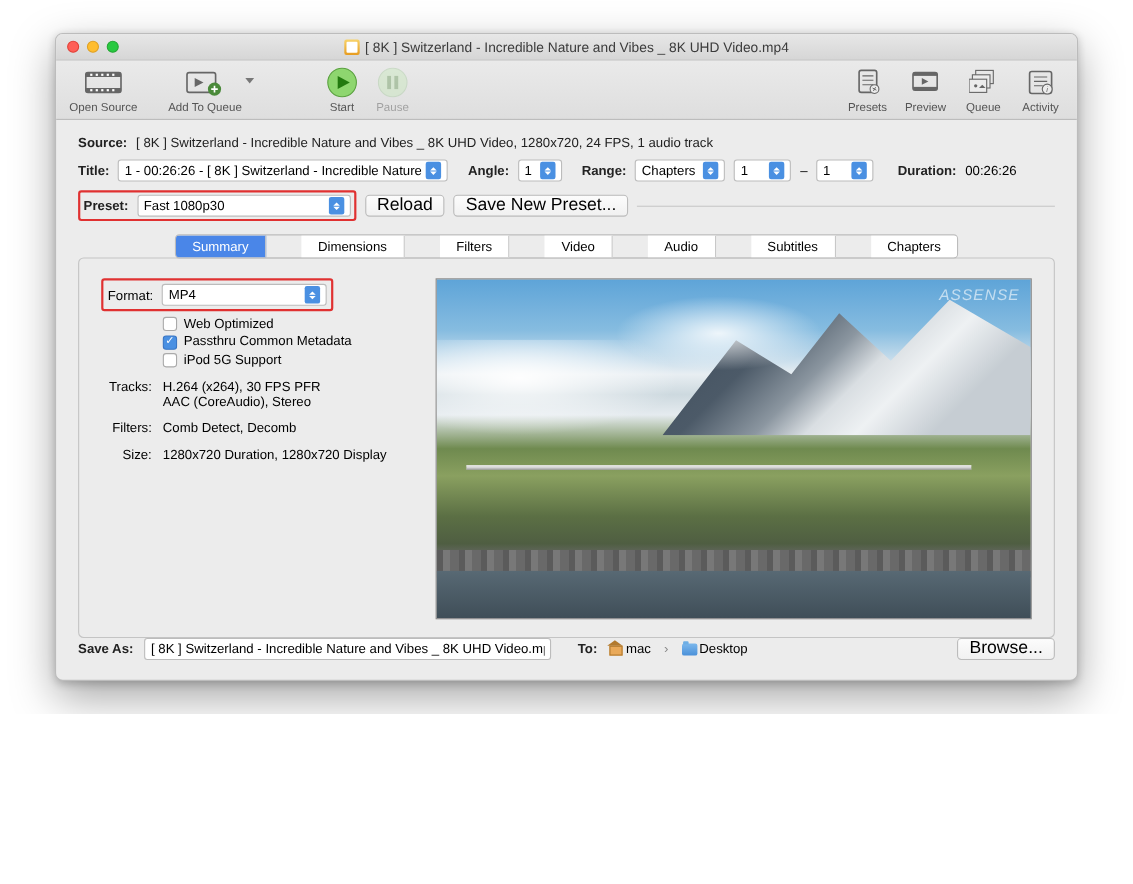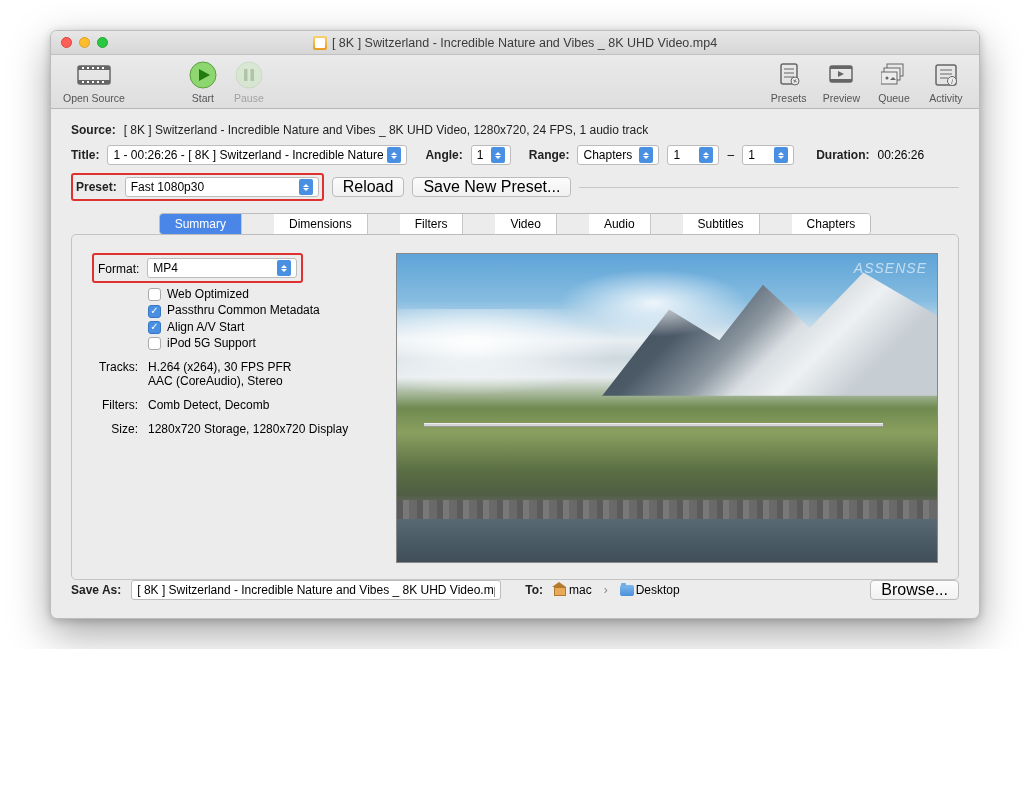--- a/index.html
+++ b/index.html
@@ -100,20 +100,34 @@
               <rect x="26" y="5" width="2" height="2" fill="#fff"></rect>
               <rect x="6" y="19" width="2" height="2" fill="#fff"></rect>
               <rect x="11" y="19" width="2" height="2" fill="#fff"></rect>
               <rect x="16" y="19" width="2" height="2" fill="#fff"></rect>
               <rect x="21" y="19" width="2" height="2" fill="#fff"></rect>
               <rect x="26" y="19" width="2" height="2" fill="#fff"></rect>
             </svg>
         </span>
         <span>Open Source</span>
       </div>
+      <div class="add-queue-wrap">
+        <div class="tb-btn">
+          <span class="tb-icon">
+            <svg width="36" height="26">
+                <rect x="2" y="4" width="26" height="18" rx="2" fill="none" stroke="#666" stroke-width="1.5"></rect>
+                <polygon points="9,9 9,17 17,13" fill="#666"></polygon>
+                <circle cx="27" cy="19" r="6" fill="#4a8a3a"></circle>
+                <path d="M27 16 v6 M24 19 h6" stroke="#fff" stroke-width="1.5"></path>
+              </svg>
+          </span>
+          <span>Add To Queue</span>
+        </div>
+        <span class="chev-down-small"></span>
+      </div>
     </div>
     <div class="tb-group2">
       <div class="tb-btn">
         <span class="tb-icon">
           <svg width="28" height="28">
               <circle cx="14" cy="14" r="13" fill="#8ed66f" stroke="#5aa13f"></circle>
               <polygon points="10,8 10,20 21,14" fill="#237a0f"></polygon>
             </svg>
         </span>
         <span>Start</span>
@@ -249,37 +263,36 @@
           <div class="hl" style="padding:3px 4px">
             <span class="form-label" style="width:auto;margin-right:8px">Format:</span>
             <div class="select" style="width:150px">
                 <span style="flex:1">MP4</span>
                 <span class="select-chev"></span>
               </div>
           </div>
         </div>
         <div class="chk-row"><span class="chk"></span><span>Web Optimized</span></div>
         <div class="chk-row"><span class="chk on"></span><span>Passthru Common Metadata</span></div>
-        <div class="chk-row"><span class="chk on"></span><span>Align A/V Start</span></div>
         <div class="chk-row"><span class="chk"></span><span>iPod 5G Support</span></div>
 
         <div class="meta-row">
           <span class="meta-lbl">Tracks:</span>
           <div>
             <div>H.264 (x264), 30 FPS PFR</div>
             <div>AAC (CoreAudio), Stereo</div>
           </div>
         </div>
         <div class="meta-row">
           <span class="meta-lbl">Filters:</span>
           <span>Comb Detect, Decomb</span>
         </div>
         <div class="meta-row">
           <span class="meta-lbl">Size:</span>
-          <span>1280x720 Storage, 1280x720 Display</span>
+          <span>1280x720 Duration, 1280x720 Display</span>
         </div>
       </div>
       <div class="preview">
         <div class="preview-img">
           <div class="mtn"></div>
           <div class="cloud"></div>
           <div class="cloud2"></div>
           <div class="rail"></div>
           <div class="rocks"></div>
           <div class="water"></div>

